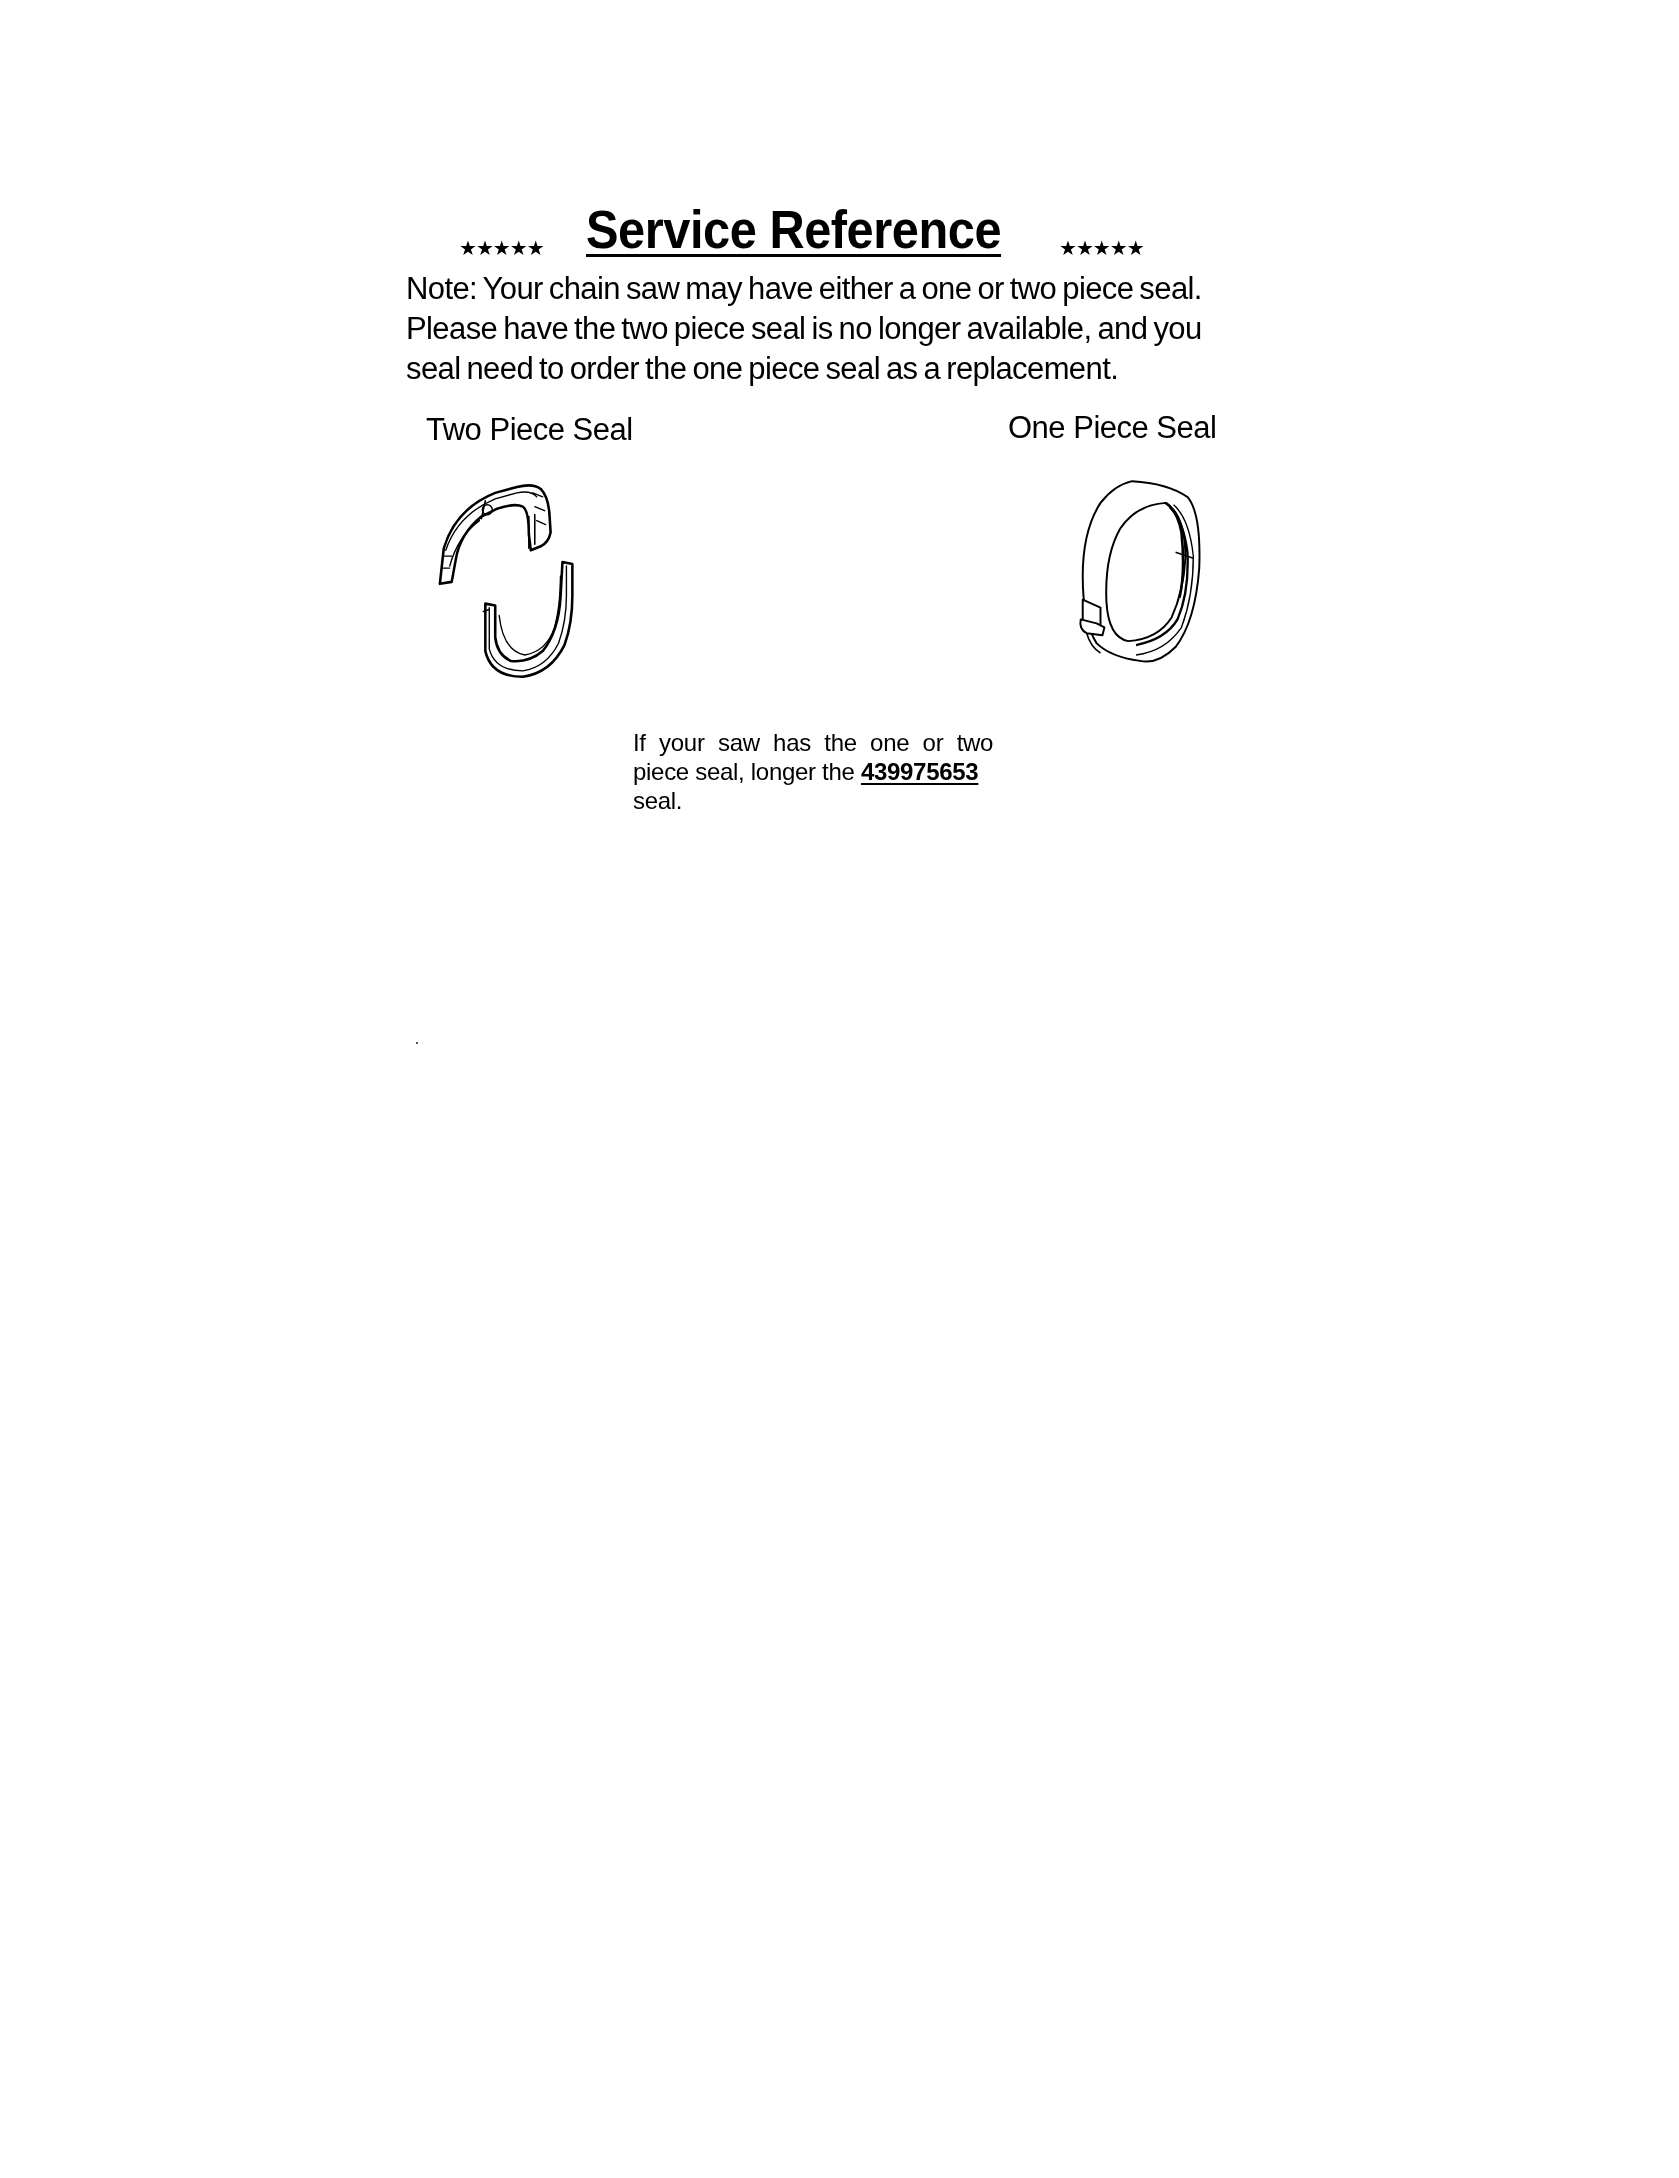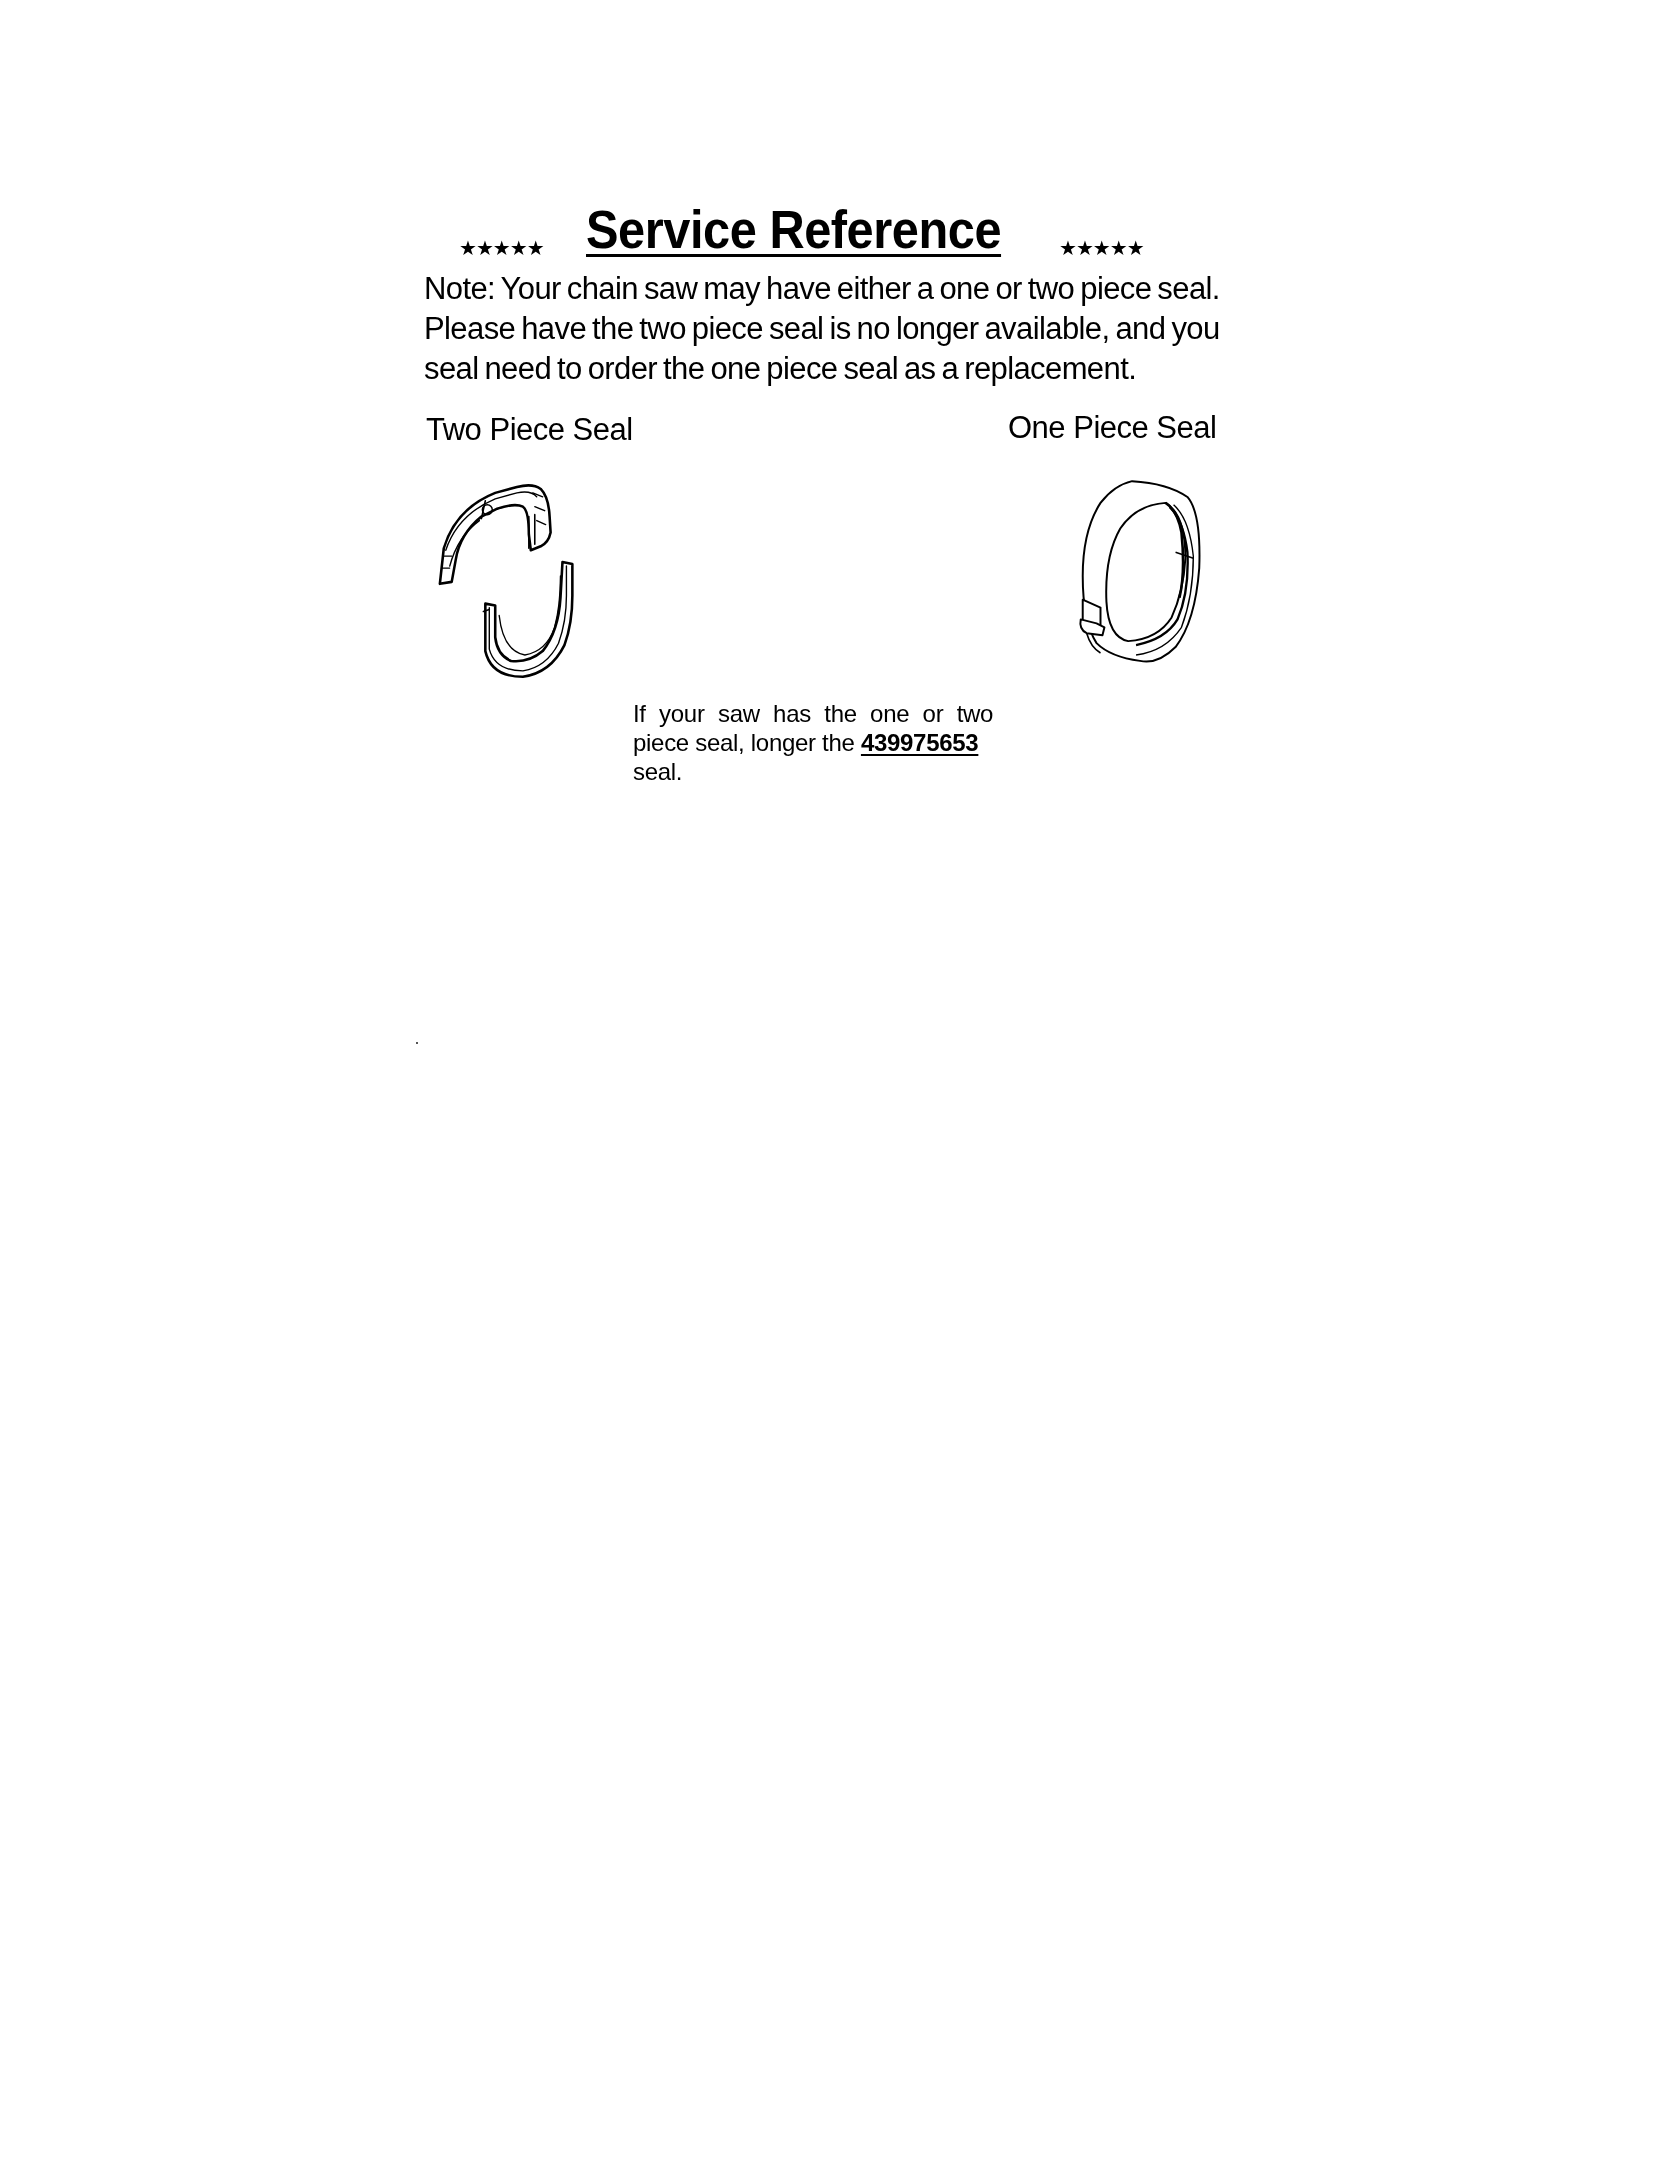--- a/index.html
+++ b/index.html
@@ -44,37 +44,37 @@
 
     #note {
       left: 406px;
       top: 269px;
       width: 871px;
       font-size: 31px;
       line-height: 40px;
       letter-spacing: -0.6px;
       word-spacing: -2px;
     }
-    #note .line { display: block; white-space: nowrap; margin-left: 18px; }
+    #note .line { display: block; white-space: nowrap; }
 
     .seal-label {
       font-size: 31px;
       line-height: 1;
       white-space: nowrap;
       letter-spacing: -0.5px;
     }
     #label-two { left: 406px; top: 414px; margin-left: 20px; }
     #label-one { left: 1008px; top: 412px; }
 
     #fig-two { left: 426px; top: 457px; width: 178px; height: 228px; }
     #fig-one { left: 1061px; top: 473px; width: 158px; height: 198px; }
 
     #order-note {
       left: 633px;
-      top: 699px;
+      top: 728px;
       width: 386px;
       font-size: 24px;
       line-height: 29px;
       letter-spacing: -0.3px;
     }
     #order-note .line { display: block; white-space: nowrap; }
     #order-note .l1 { word-spacing: 7px; }
     #part-number {
       font-weight: bold;
       text-decoration: underline;

